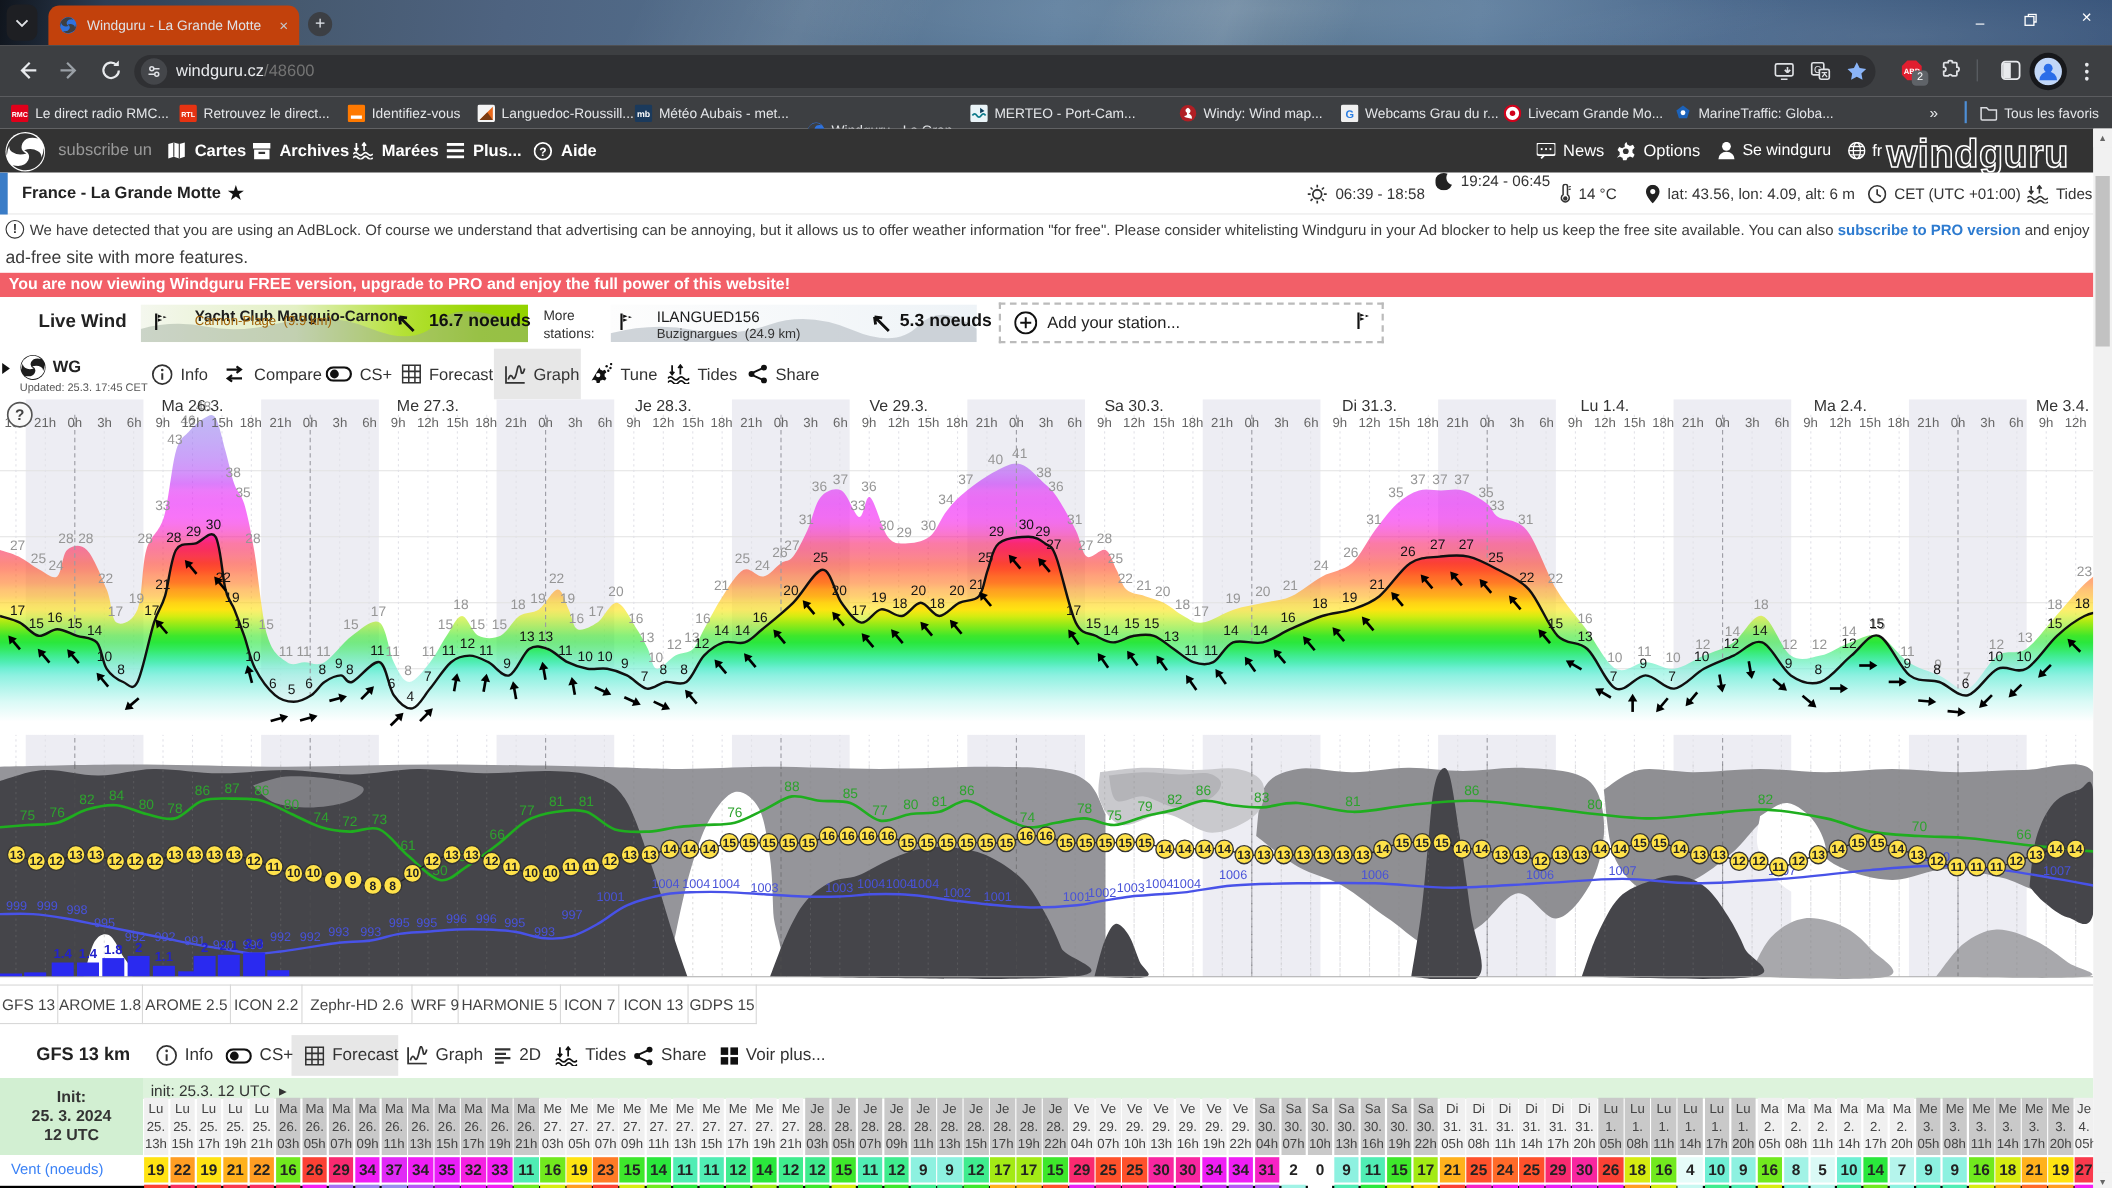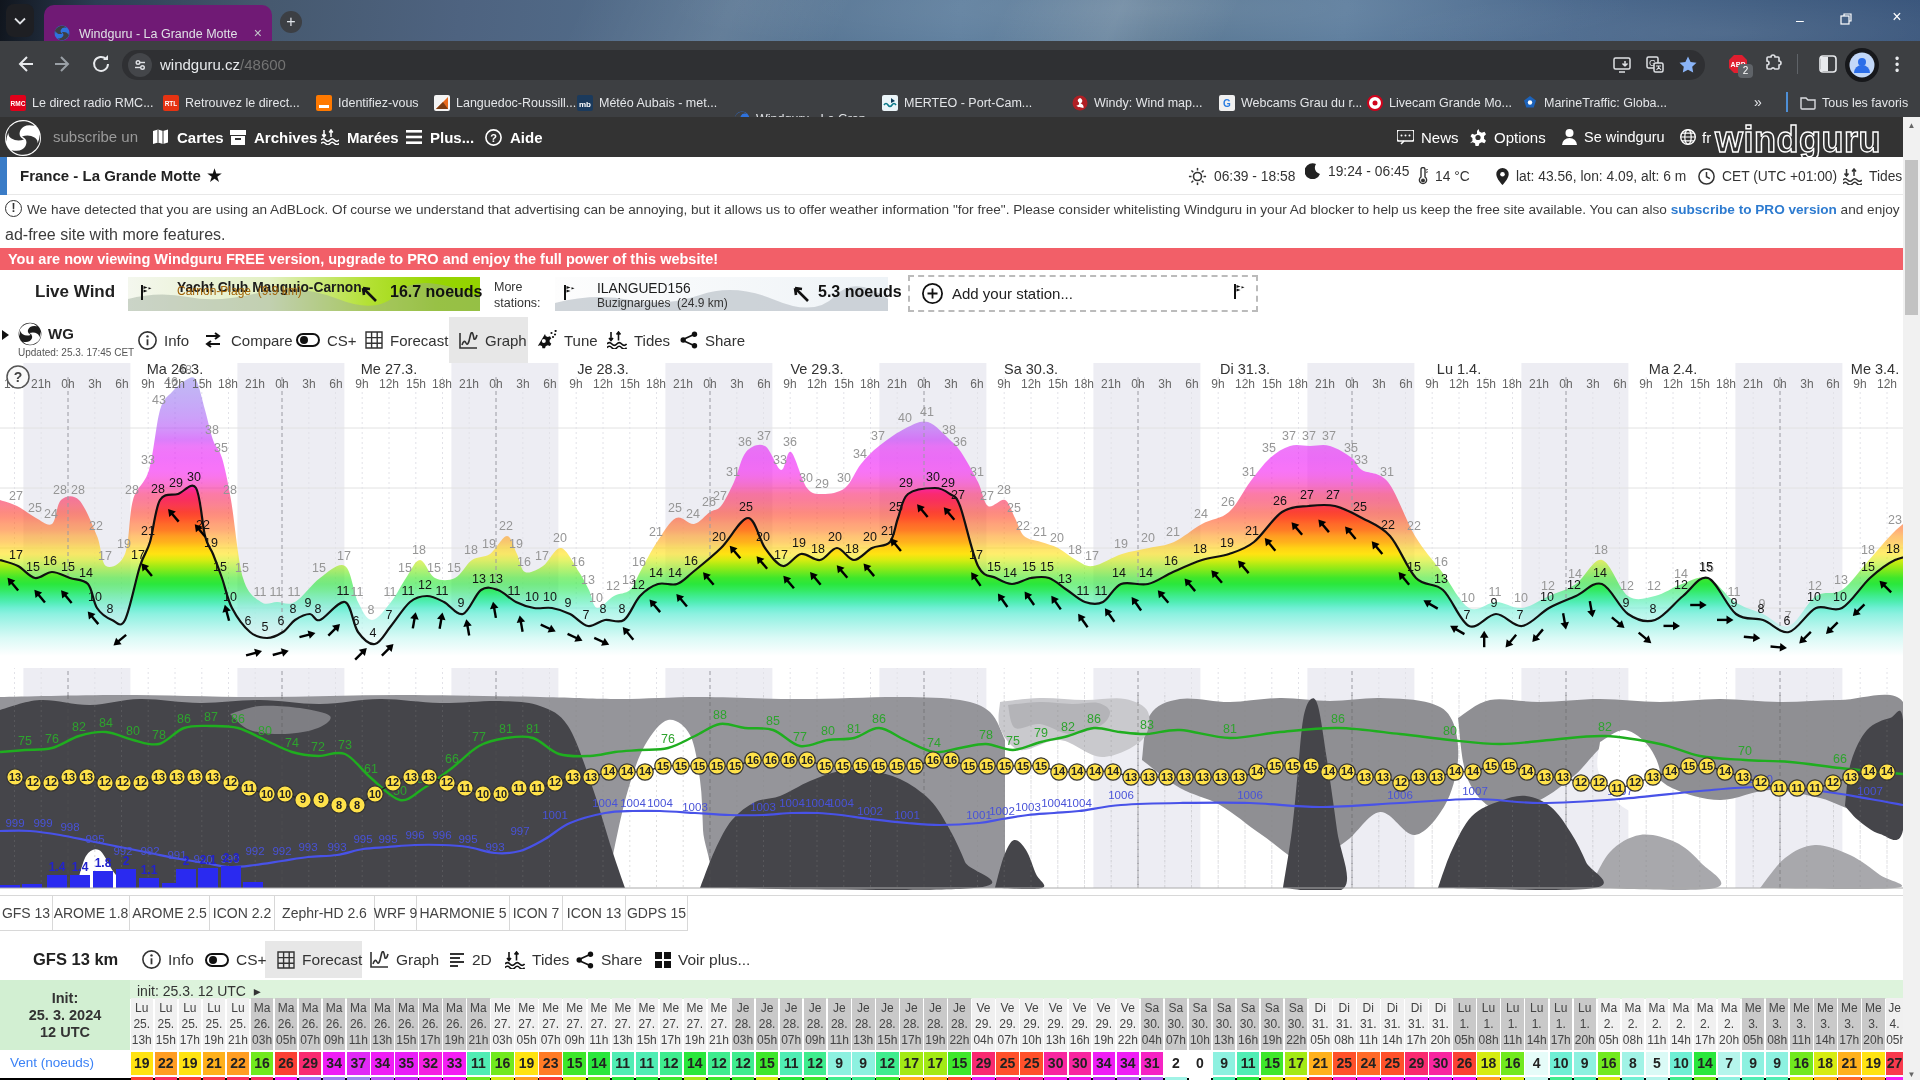--- a/index.html
+++ b/index.html
@@ -19,21 +19,21 @@
 .bm{display:inline-flex;align-items:center;gap:6px;color:#e4e6e9;font-size:12.5px;white-space:nowrap}
 .tab{font-size:15px;color:#333;display:inline-flex;align-items:center;gap:7px}
 </style></head><body>
 <div class="a" style="left:0;top:0;width:1920px;height:41px;background:linear-gradient(96deg,#10151d 0%,#2c3d53 5%,#46596f 14%,#4e6380 24%,#53708e 38%,#5f7f9e 50%,#54738f 60%,#5d7d9d 70%,#4a688c 82%,#405d81 92%,#3a567c 100%)"></div>
 <div class="a" style="left:0;top:0;width:1920px;height:41px;background:linear-gradient(115deg,transparent 30%,rgba(255,255,255,.10) 38%,transparent 44%,transparent 52%,rgba(255,255,255,.14) 58%,transparent 64%),radial-gradient(ellipse 700px 70px at 60% 20%,rgba(255,255,255,.10),transparent 70%),radial-gradient(ellipse 500px 60px at 90% 80%,rgba(255,255,255,.08),transparent 70%)"></div>
 <div class="a" style="left:6px;top:4px;width:28px;height:33px;border-radius:8px;background:#1e1f23;color:#dfe1e5;display:flex;align-items:center;justify-content:center">
     <svg width="12" height="8" viewBox="0 0 12 8" style="" xmlns="http://www.w3.org/2000/svg">
       <path d="M1,1.5L6,6.5L11,1.5" stroke="#dfe1e5" stroke-width="1.8" fill="none"></path>
     </svg>
   </div>
-<div class="a" style="left:44px;top:5px;width:228px;height:36px;background:#701a75;border-radius:10px 10px 0 0;display:flex;align-items:flex-end;padding:0 10px;gap:9px">
+<div class="a" style="left:44px;top:5px;width:228px;height:36px;background:#c2410c;border-radius:10px 10px 0 0;display:flex;align-items:center;padding:0 10px;gap:9px">
     <svg width="16" height="16" viewBox="0 0 38 38" xmlns="http://www.w3.org/2000/svg">
       <circle cx="19" cy="19" r="18" fill="#2f72dd"></circle>
       <path d="M2.2,22.5 A17,17 0 0,1 30.5,6.8 Q20,4.5 16.5,11 Q13.5,17.5 20,20.5 Q13,23 7.5,19.5 Q4,17.5 4.5,13.5 Q2.5,17.5 2.2,22.5 Z" fill="#3d3f42"></path>
       <path d="M35.8,15.5 A17,17 0 0,1 7.5,31.2 Q18,33.5 21.5,27 Q24.5,20.5 18,17.5 Q25,15 30.5,18.5 Q34,20.5 33.5,24.5 Q35.5,20.5 35.8,15.5 Z" fill="#3d3f42"></path>
     </svg>
     <span style="color:#dfe1e5;font-size:12.5px;flex:1;white-space:nowrap;overflow:hidden">Windguru - La Grande Motte</span>
     <span style="color:#c3c6ca;font-size:14px">×</span>
   </div>
 <div class="a" style="left:280px;top:11px;width:22px;height:22px;border-radius:50%;background:#3c3f44;color:#dfe3e8;font-size:16px;text-align:center;line-height:21px">+</div>
 <div class="a" style="left:1789px;top:12px;width:22px;color:#fff;font-size:14px;text-align:center">–</div>
@@ -278,21 +278,21 @@
         <line x1="9.500000" y1="15.500000" x2="9.500000" y2="18.100000"></line>
         <line x1="5.257359" y1="13.742641" x2="3.418882" y2="15.581118"></line>
         <line x1="3.500000" y1="9.500000" x2="0.900000" y2="9.500000"></line>
         <line x1="5.257359" y1="5.257359" x2="3.418882" y2="3.418882"></line>
         <line x1="9.500000" y1="3.500000" x2="9.500000" y2="0.900000"></line>
         <line x1="13.742641" y1="5.257359" x2="15.581118" y2="3.418882"></line>
       </g>
     </svg>
     <span>06:39 - 18:58</span>
   </div>
-<div class="a" style="left:1305px;top:157px;height:22px;display:flex;align-items:flex-end;gap:7px;color:#333;font-size:13.8px">
+<div class="a" style="left:1305px;top:157px;height:22px;display:flex;align-items:flex-start;gap:7px;color:#333;font-size:13.8px">
     <svg width="16" height="16" viewBox="0 0 16 16" style="" xmlns="http://www.w3.org/2000/svg">
       <path d="M11,1a8,8 0 1,0 4,10a6.5,6.5 0 0,1 -4,-10z" fill="#222"></path>
     </svg>
     <span>19:24 - 06:45</span>
   </div>
 <div class="a" style="left:1418px;top:157px;height:38px;display:flex;align-items:center;gap:7px;color:#333;font-size:13.8px">
     <svg width="10" height="18" viewBox="0 0 10 18" style="" xmlns="http://www.w3.org/2000/svg">
       <path d="M3,10V2.5a2,2 0 0,1 4,0V10a3.6,3.6 0 1,1 -4,0z" fill="none" stroke="#333" stroke-width="1.4"></path>
       <circle cx="5" cy="13.4" r="2" fill="#333"></circle>
       <path d="M8,3q1.5,-1 3,0m-3,2.4q1.5,-1 3,0" stroke="#333" stroke-width="1" fill="none"></path>

